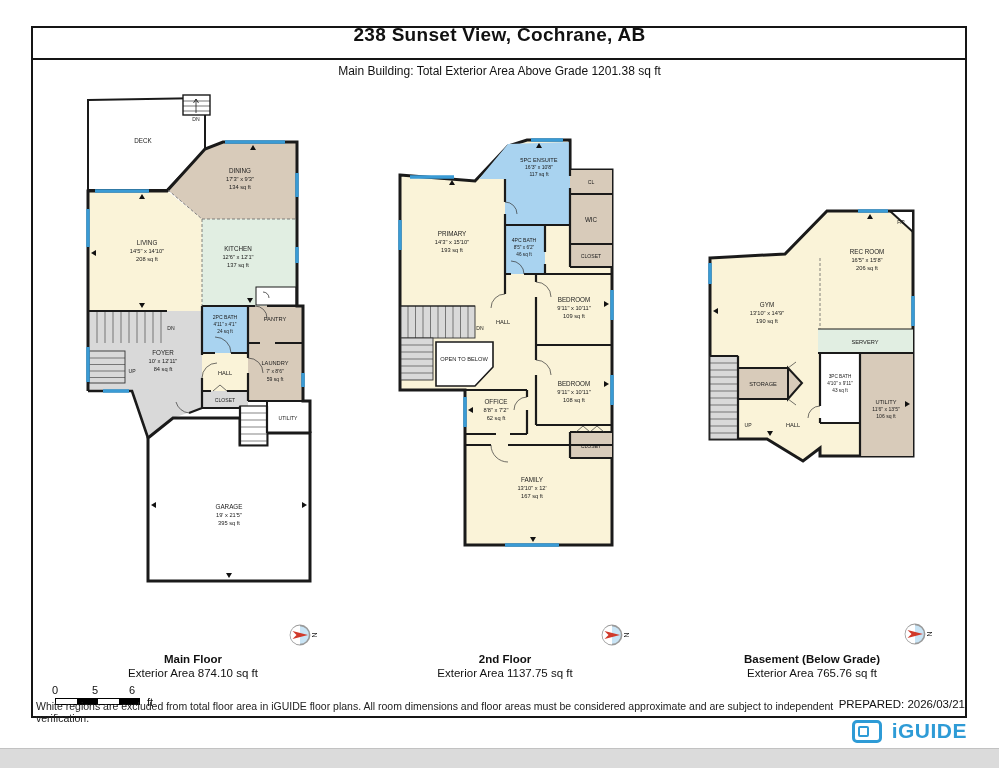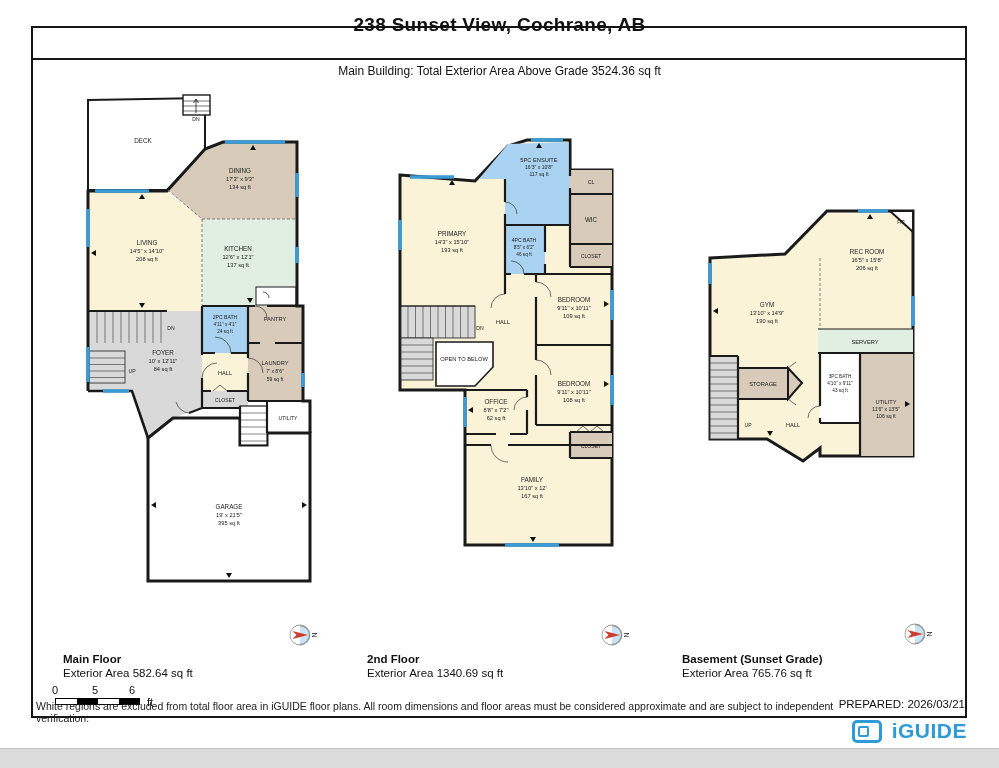--- a/index.html
+++ b/index.html
@@ -1,23 +1,23 @@
 <!DOCTYPE html>
 <html><head>
 <meta charset="utf-8">
 <style>
   html,body{margin:0;padding:0}
   body{width:999px;height:768px;position:relative;background:#fff;
        font-family:"Liberation Sans",sans-serif;color:#111;overflow:hidden}
   .abs{position:absolute}
   #frame{left:31px;top:26px;width:936px;height:692px;border:2px solid #151515;box-sizing:border-box}
-  #title{left:0;top:14px;width:999px;text-align:center;font-size:19px;font-weight:bold;letter-spacing:.3px}
+  #title{left:0;top:24px;width:999px;text-align:center;font-size:19px;font-weight:bold;letter-spacing:.3px}
   #divider{left:31px;top:58px;width:936px;height:2px;background:#151515}
   #subtitle{left:0;top:64px;width:999px;text-align:center;font-size:12px}
-  .floor-label{width:260px;top:653px;font-size:11.5px;line-height:1.2}
+  .floor-label{width:260px;text-align:center;top:653px;font-size:11.5px;line-height:1.2}
   .floor-label .fl{font-weight:bold}
   svg text{font-family:"Liberation Sans",sans-serif;fill:#1b1b1b;text-anchor:middle}
   .s6{font-size:6.3px}.s55{font-size:5.7px}.s5{font-size:5.1px}.s45{font-size:4.7px}
   #scalebar{left:55px;top:684px;width:130px;height:28px}
   #scalebar .tick{position:absolute;top:0;font-size:11px}
   #scalebar .bar{position:absolute;left:0;top:14px;width:85px;height:7px;border:1px solid #000;box-sizing:border-box}
   #scalebar .seg{position:absolute;top:0;height:100%}
   #scalebar .unit{position:absolute;left:92px;top:12px;font-size:11px}
   #prepared{right:34px;top:698px;font-size:11.5px}
   #disclaimer{left:36px;top:700px;width:800px;font-size:10.5px;color:#222}
@@ -26,21 +26,21 @@
   #logo .mark .inner{position:absolute;left:3px;top:3px;width:7px;height:7px;border:2px solid #2E9BD6;border-radius:2px}
   #logo .word{font-size:21px;color:#2E9BD6;font-weight:bold;letter-spacing:.5px}
   #strip{left:0;top:748px;width:999px;height:20px;background:#DBDBDB;border-top:1px solid #C2C2C2}
 </style>
 </head>
 <body>
 
 <div class="abs" id="frame"></div>
 <div class="abs" id="title">238 Sunset View, Cochrane, AB</div>
 <div class="abs" id="divider"></div>
-<div class="abs" id="subtitle">Main Building: Total Exterior Area Above Grade 3524.36 sq ft</div>
+<div class="abs" id="subtitle">Main Building: Total Exterior Area Above Grade 1201.38 sq ft</div>
 
 <svg class="abs" style="left:85px;top:93px" width="230" height="500" viewBox="0 0 230 500">
   <g>
     <polygon points="3,7 120,5 120,57 82,97 3,97" fill="#FFFFFF" stroke="#1A1A1A" stroke-width="2"></polygon>
     <rect x="98" y="2" width="27" height="20" fill="#FFFFFF" stroke="#1A1A1A" stroke-width="1.4"></rect>
     <path d="M98 8 H125 M98 13 H125 M98 18 H125" stroke="#1A1A1A" stroke-width="0.6" fill="none"></path>
     <path d="M111 20 V6 M111 6 l-2.5 4 M111 6 l2.5 4" stroke="#1A1A1A" stroke-width="0.8" fill="none"></path>
     <polygon points="3,98 82,98 117,126 117,218 3,218" fill="#FAF3D8"></polygon>
     <polygon points="83,97 120,56 138,49 212,49 212,126 117,126" fill="#D8CBBA"></polygon>
     <rect x="117" y="126" width="95" height="87" fill="#E1EEE2"></rect>
@@ -267,28 +267,28 @@
 </svg>
 <svg class="abs" style="left:902px;top:621px" width="36" height="26" viewBox="0 0 36 26">
   <circle cx="13" cy="13" r="9.6" fill="#C9E4F5" stroke="#9A9A9A" stroke-width="1.6"></circle>
   <path d="M13 3.4 A9.6 9.6 0 0 0 13 22.6 Z" fill="#FFFFFF"></path>
   <polygon points="5.5,9 21,13 5.5,17 9.5,13" fill="#D03A2B"></polygon>
   <text x="28" y="16" style="font-size:7px" transform="rotate(90 28 13)">N</text>
 </svg>
 
 <div class="abs floor-label" style="left:63px">
   <div class="fl">Main Floor</div>
-  <div>Exterior Area 582.64 sq ft</div>
-</div>
-<div class="abs floor-label" style="left:367px">
+  <div>Exterior Area 874.10 sq ft</div>
+</div>
+<div class="abs floor-label" style="left:375px">
   <div class="fl">2nd Floor</div>
-  <div>Exterior Area 1340.69 sq ft</div>
+  <div>Exterior Area 1137.75 sq ft</div>
 </div>
 <div class="abs floor-label" style="left:682px">
-  <div class="fl">Basement (Sunset Grade)</div>
+  <div class="fl">Basement (Below Grade)</div>
   <div>Exterior Area 765.76 sq ft</div>
 </div>
 
 <div class="abs" id="scalebar">
   <span class="tick" style="left:-3px">0</span>
   <span class="tick" style="left:37px">5</span>
   <span class="tick" style="left:74px">6</span>
   <div class="bar">
     <div class="seg" style="left:0;width:21px;background:#fff"></div>
     <div class="seg" style="left:21px;width:21px;background:#000"></div>

